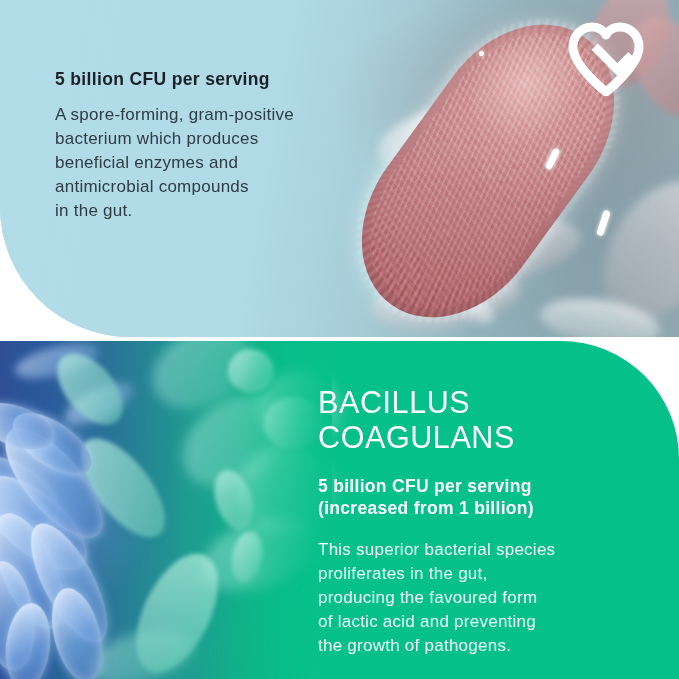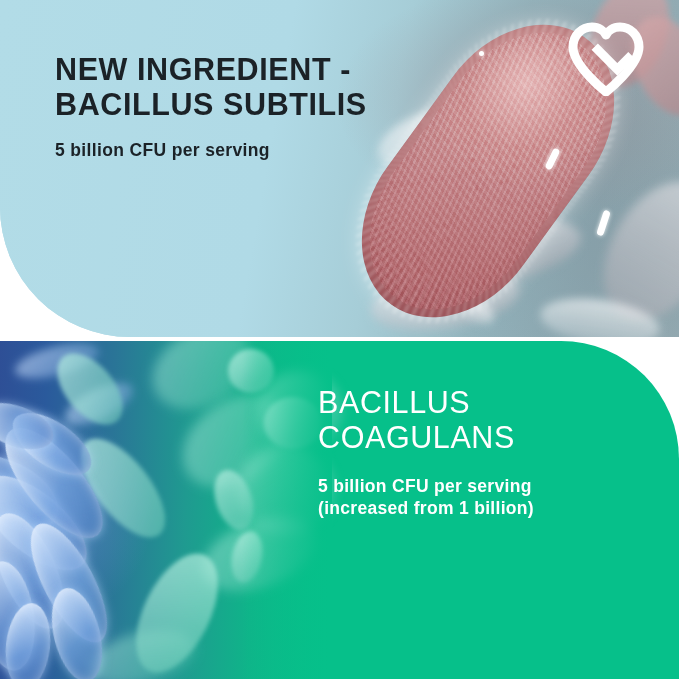--- a/index.html
+++ b/index.html
@@ -240,23 +240,26 @@
     <div class="speck" style="left:479px;top:51px;width:5px;height:5px;"></div>
 
     <div class="logo">
       <svg viewBox="0 0 80 74" width="80" height="74" aria-hidden="true">
         <path d="M40 70 C40 70 7 44 7 25 C7 13 16 5 26 5 C33 5 38 9 40 13 C42 9 47 5 54 5 C64 5 73 13 73 25 C73 44 40 70 40 70 Z" fill="none" stroke="#ffffff" stroke-width="9" stroke-linejoin="round"></path>
         <path d="M40 20 L40 52 L60 52" fill="none" stroke="#ffffff" stroke-width="9" stroke-linecap="butt" stroke-linejoin="miter" transform="rotate(-45 40 36)"></path>
       </svg>
     </div>
 
     <div class="top-text">
-      <h1 class="h-top">NEW INGREDIENT -
-BACILLUS SUBTILIS</h1>
       <p class="sub-top">5 billion CFU per serving</p>
+      <p class="body-top">A spore-forming, gram-positive
+bacterium which produces
+beneficial enzymes and
+antimicrobial compounds
+in the gut.</p>
     </div>
   </section>
 
   <section class="panel-bottom">
 
     <div class="bot-photo">
 
       <div class="brod tealblur" style="left:150px;top:-10px;width:104px;height:74px;transform:rotate(-28deg);"></div>
       <div class="brod tealblur" style="left:178px;top:60px;width:116px;height:80px;transform:rotate(-34deg);"></div>
       <div class="brod tealblur" style="left:238px;top:104px;width:96px;height:90px;transform:rotate(0deg);"></div>
@@ -285,16 +288,21 @@
 
       <div class="brod teal" style="left:264px;top:56px;width:58px;height:52px;"></div>
       <div class="brod teal" style="left:228px;top:8px;width:46px;height:44px;"></div>
     </div>
 
     <div class="bottom-text">
       <h1 class="h-bot">BACILLUS
 COAGULANS</h1>
       <p class="sub-bot">5 billion CFU per serving
 (increased from 1 billion)</p>
+      <p class="body-bot">This superior bacterial species
+proliferates in the gut,
+producing the favoured form
+of lactic acid and preventing
+the growth of pathogens.</p>
     </div>
   </section>
 
 </div>
 
 </body></html>

